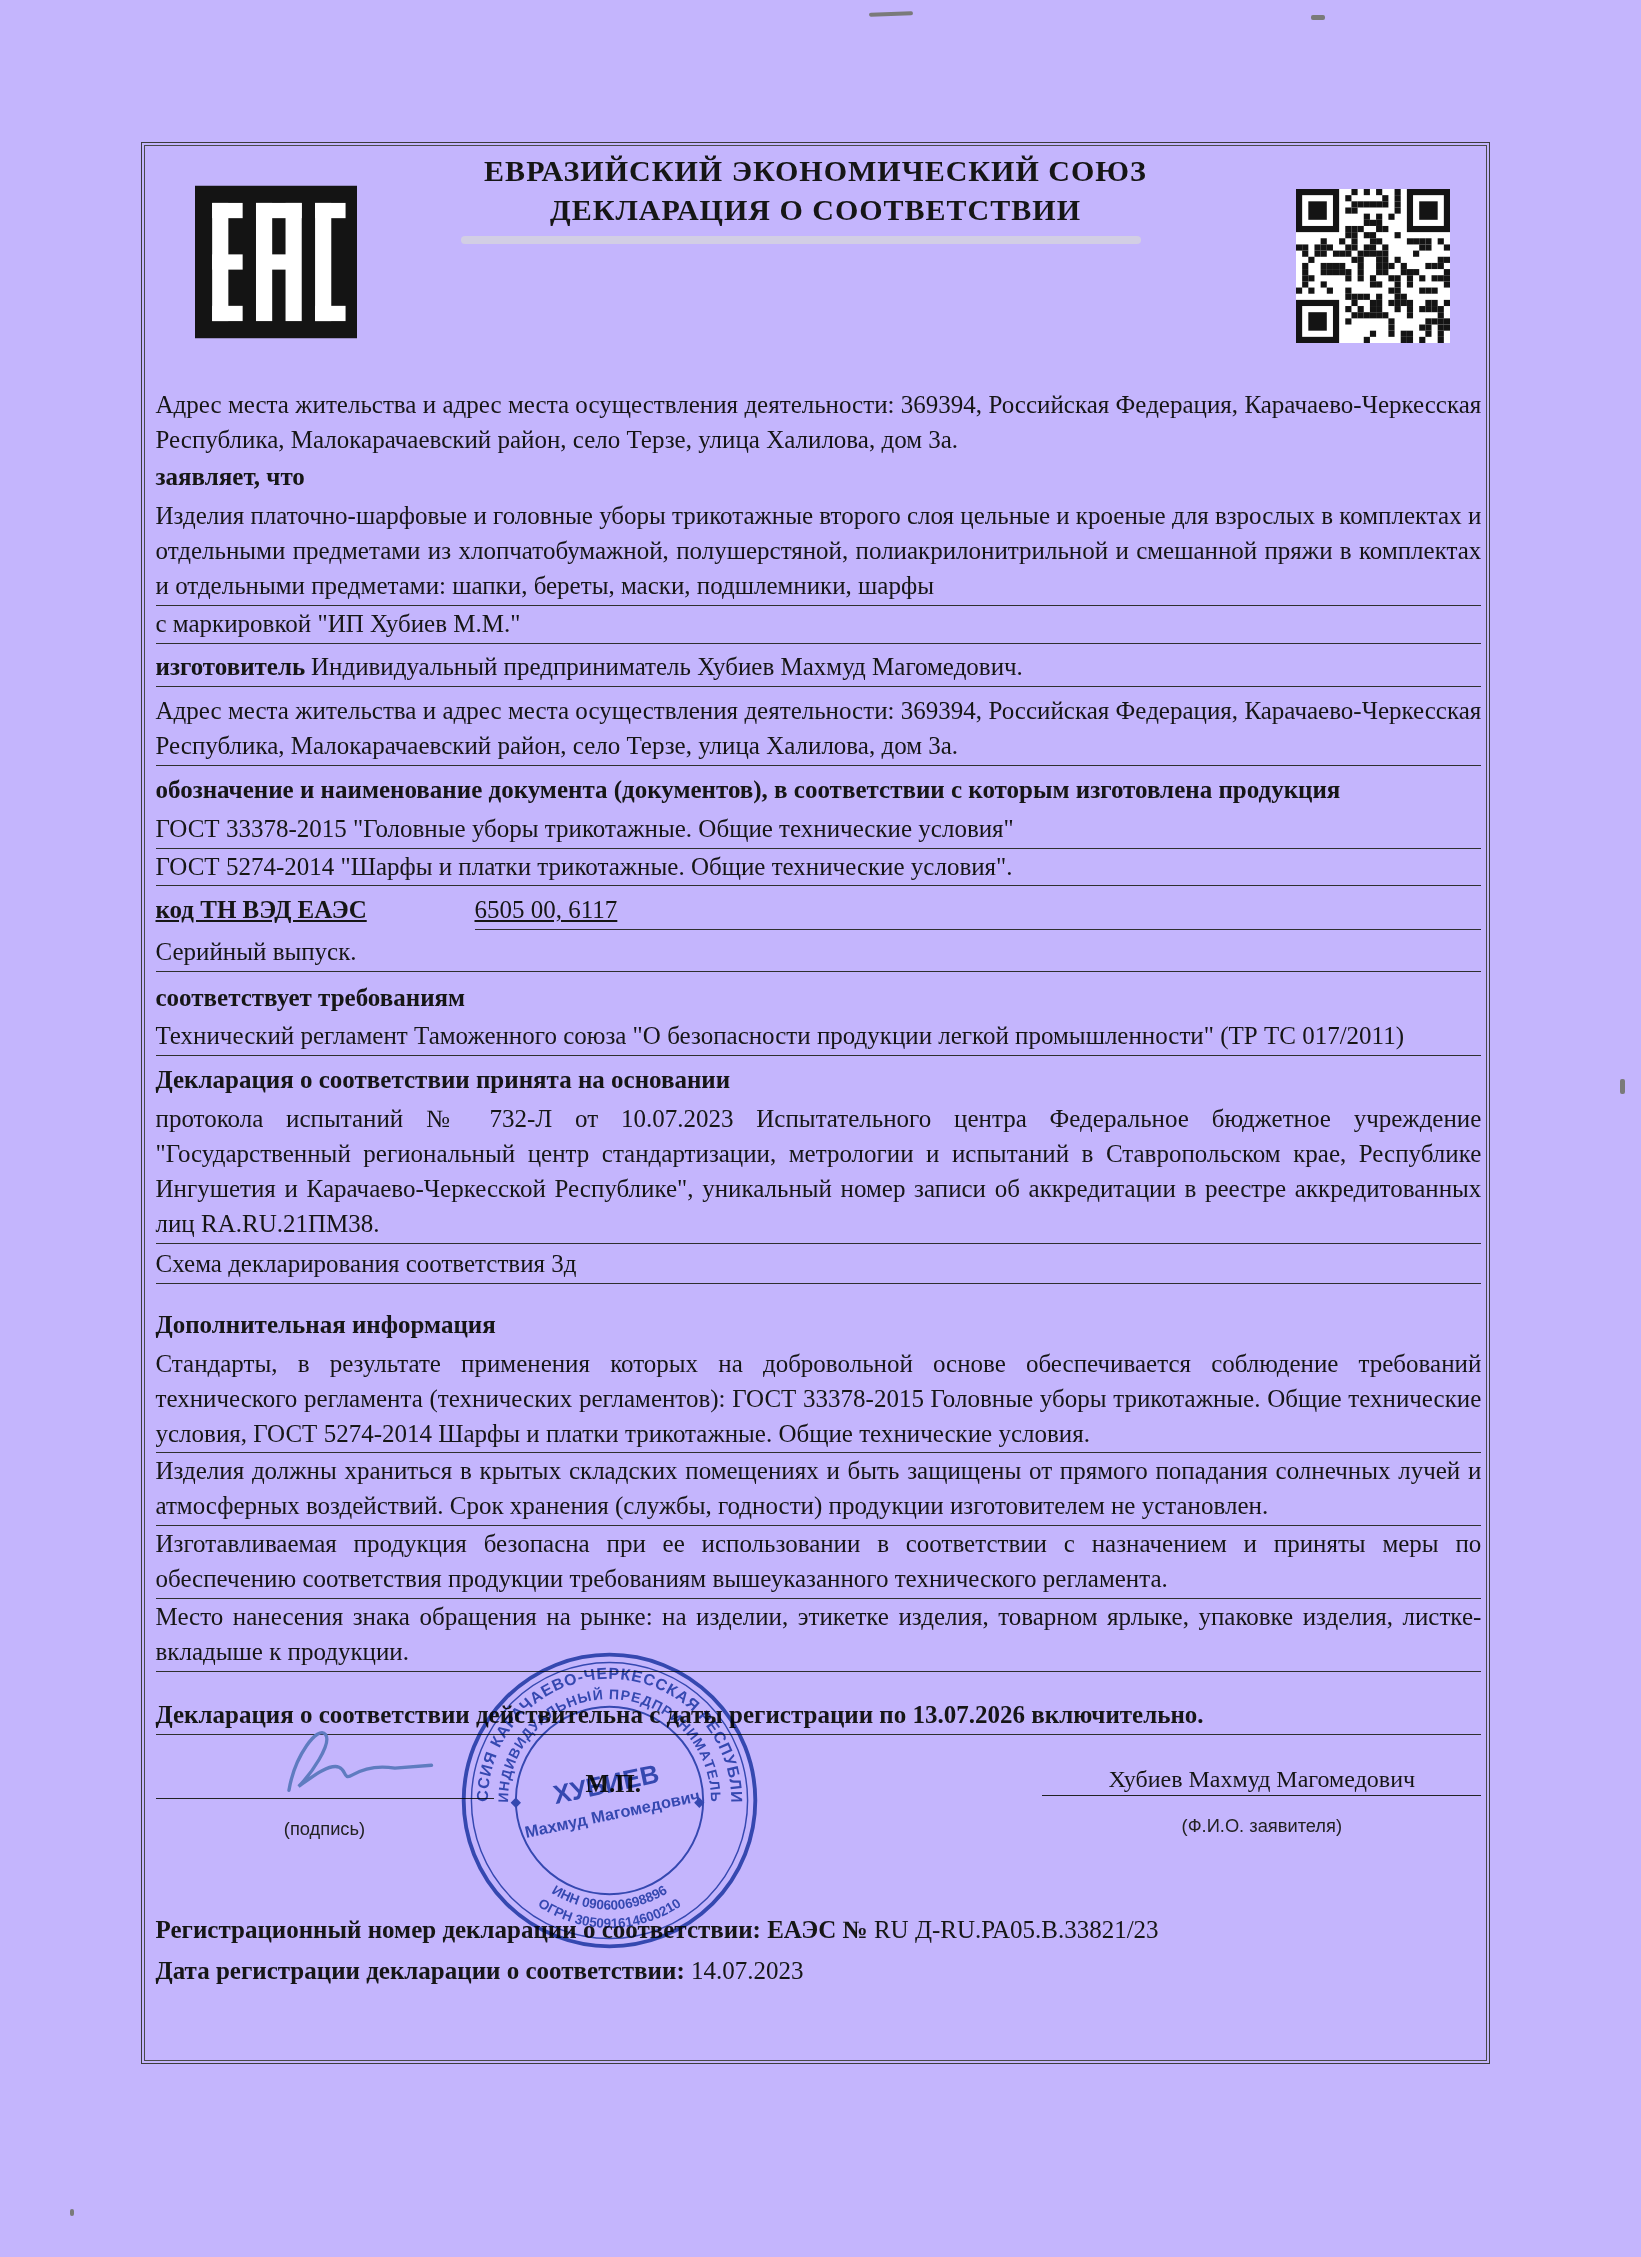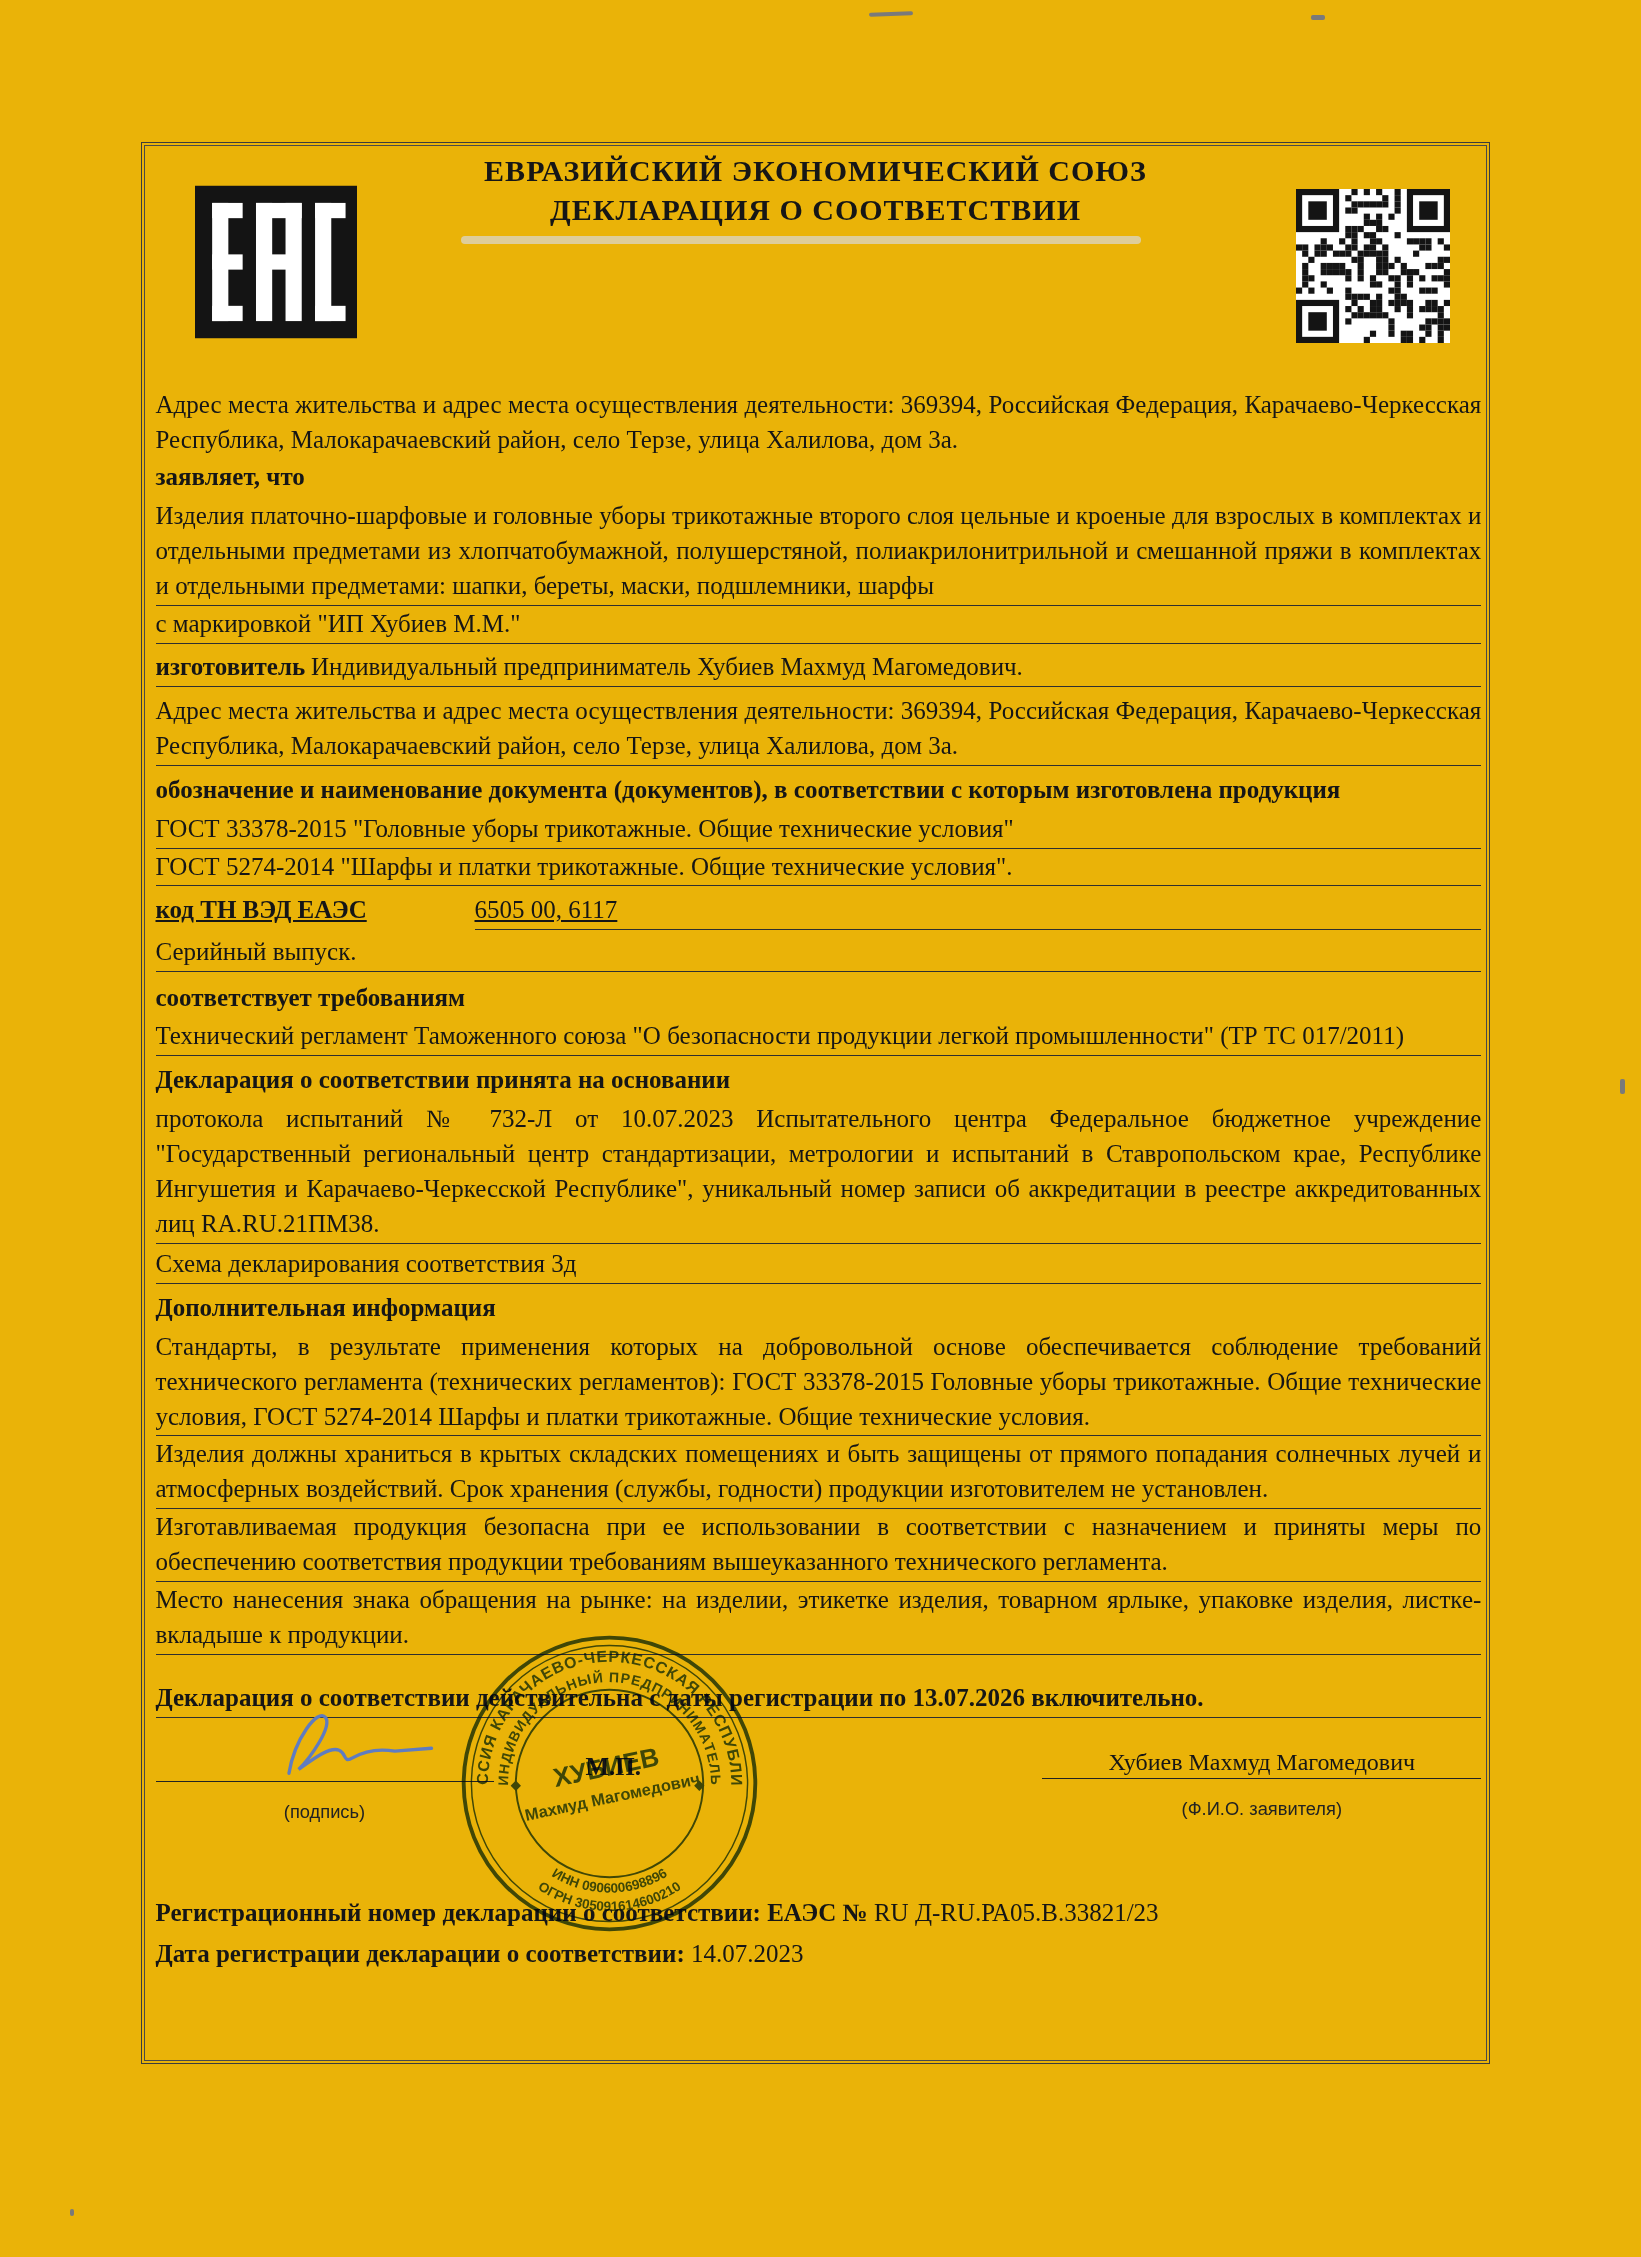--- a/index.html
+++ b/index.html
@@ -1,16 +1,16 @@
 <!DOCTYPE html>
 <html><head>
 <meta charset="utf-8">
 <style>
   html,body{margin:0;padding:0;background:#ffffff;}
-  .page{position:relative;width:1641px;height:2257px;background:#eab308;overflow:hidden;
+  .page{position:relative;width:1641px;height:2257px;background:#c4b5fd;overflow:hidden;
         font-family:"Liberation Serif",serif;color:#161616;}
   .frame{position:absolute;left:141px;top:142px;width:1349px;height:1922px;
          border:1.9px solid #3c3c3c;box-sizing:border-box;}
   .frame::before{content:"";position:absolute;inset:1.9px;border:1px solid #4a4a4a;pointer-events:none;}
   .header{position:relative;height:244px;}
   .titles{position:absolute;left:222px;right:222px;top:7.7px;text-align:center;}
   .title{font-weight:bold;font-size:30px;line-height:39px;letter-spacing:1px;}
   .title-smudge{position:absolute;left:319px;right:348px;top:93px;height:7.7px;background:#d9d9d9;
                 border-radius:3.9px;opacity:.7;}
   .eac{position:absolute;left:53px;top:42px;}
@@ -306,21 +306,21 @@
       <p class="u" style="margin-bottom:7.7px;">Серийный выпуск.</p>
 
       <p class="hdr" style="margin-bottom:3.9px;">соответствует требованиям</p>
 
       <p class="u" style="margin-bottom:5.8px;">Технический регламент Таможенного союза "О безопасности продукции легкой промышленности" (ТР ТС 017/2011)</p>
 
       <p class="hdr" style="margin-bottom:3.9px;">Декларация о соответствии принята на основании</p>
 
       <p class="u" style="margin-bottom:1.9px;">протокола испытаний № 732-Л от 10.07.2023 Испытательного центра Федеральное бюджетное учреждение "Государственный региональный центр стандартизации, метрологии и испытаний в Ставропольском крае, Республике Ингушетия и Карачаево-Черкесской Республике", уникальный номер записи об аккредитации в реестре аккредитованных лиц RA.RU.21ПМ38.</p>
 
-      <p class="u" style="margin-bottom:6px;">Схема декларирования соответствия 3д</p>
+      <p class="u" style="margin-bottom:23px;">Схема декларирования соответствия 3д</p>
 
       <p class="hdr" style="margin-bottom:3.9px;">Дополнительная информация</p>
 
       <p class="u" style="margin-bottom:0;">Стандарты, в результате применения которых на добровольной основе обеспечивается соблюдение требований технического регламента (технических регламентов): ГОСТ 33378-2015 Головные уборы трикотажные. Общие технические условия, ГОСТ 5274-2014 Шарфы и платки трикотажные. Общие технические условия.</p>
       <p class="u" style="margin-bottom:0;">Изделия должны храниться в крытых складских помещениях и быть защищены от прямого попадания солнечных лучей и атмосферных воздействий. Срок хранения (службы, годности) продукции изготовителем не установлен.</p>
       <p class="u" style="margin-bottom:0;">Изготавливаемая продукция безопасна при ее использовании в соответствии с назначением и приняты меры по обеспечению соответствия продукции требованиям вышеуказанного технического регламента.</p>
       <p class="u" style="margin-bottom:0;">Место нанесения знака обращения на рынке: на изделии, этикетке изделия, товарном ярлыке, упаковке изделия, листке-вкладыше к продукции.</p>
 
       <p class="hdr u" style="margin-top:25px;margin-bottom:0;">Декларация о соответствии действительна с даты регистрации по 13.07.2026 включительно.</p>
 

